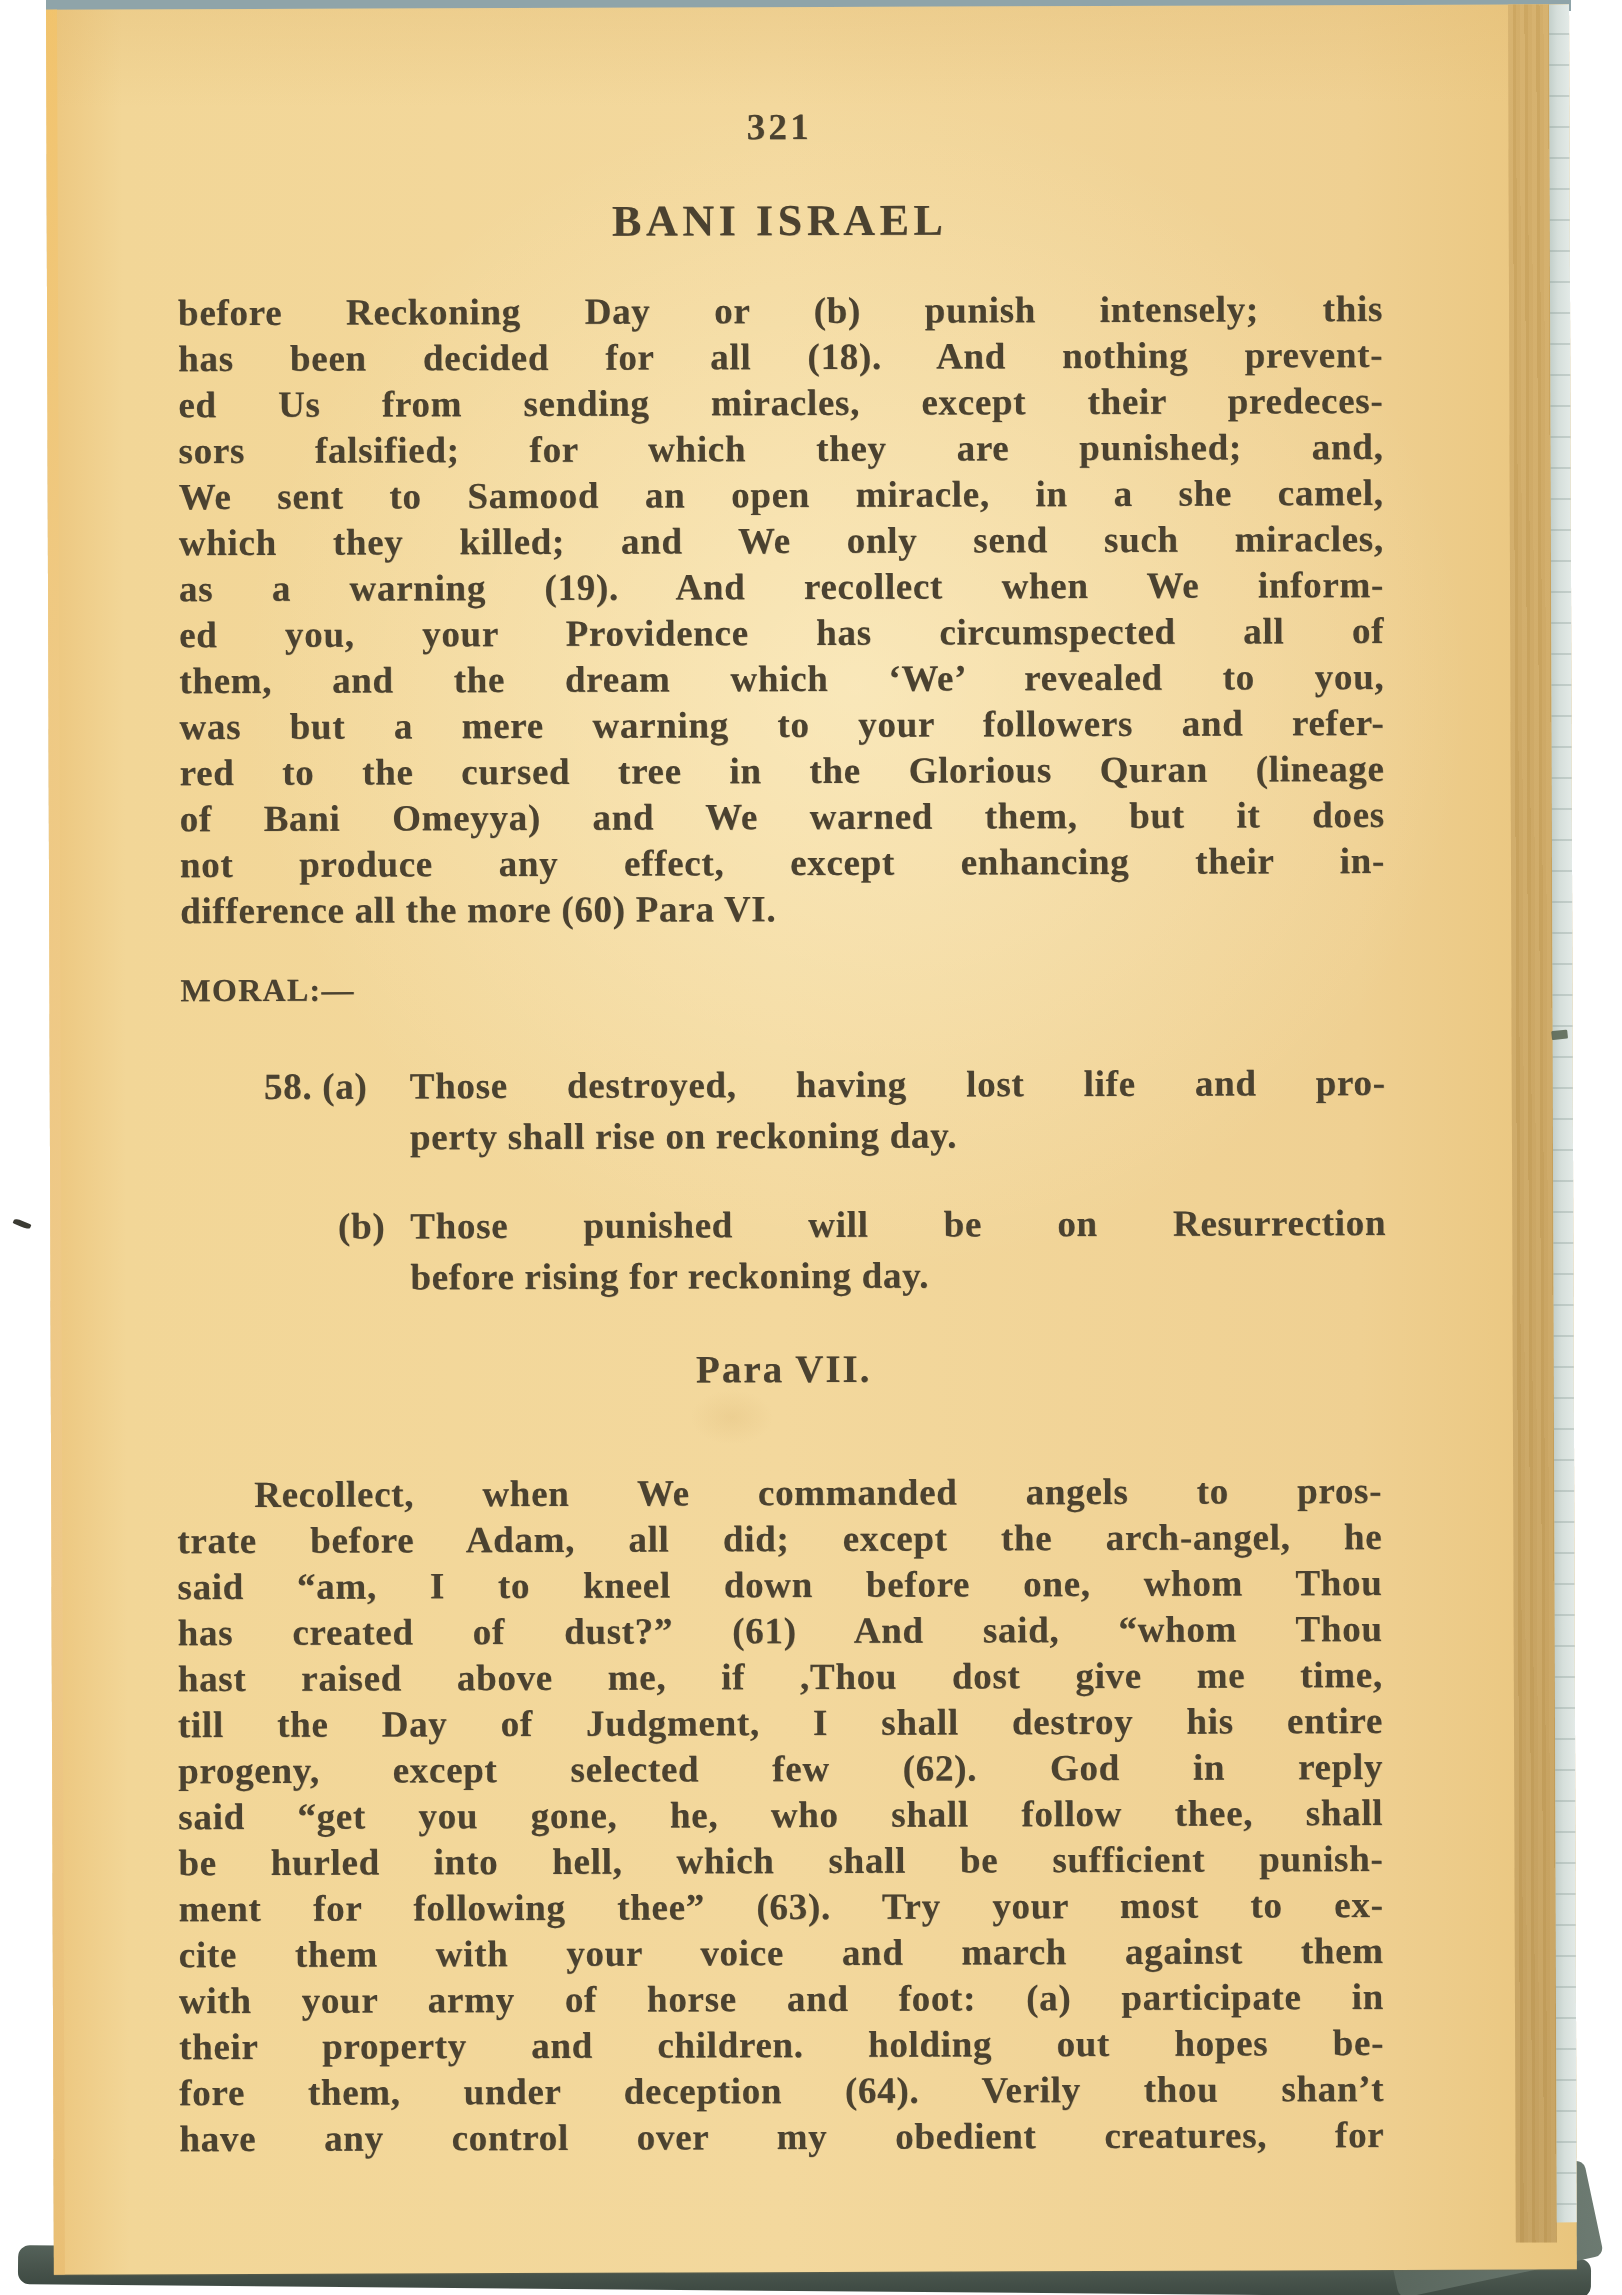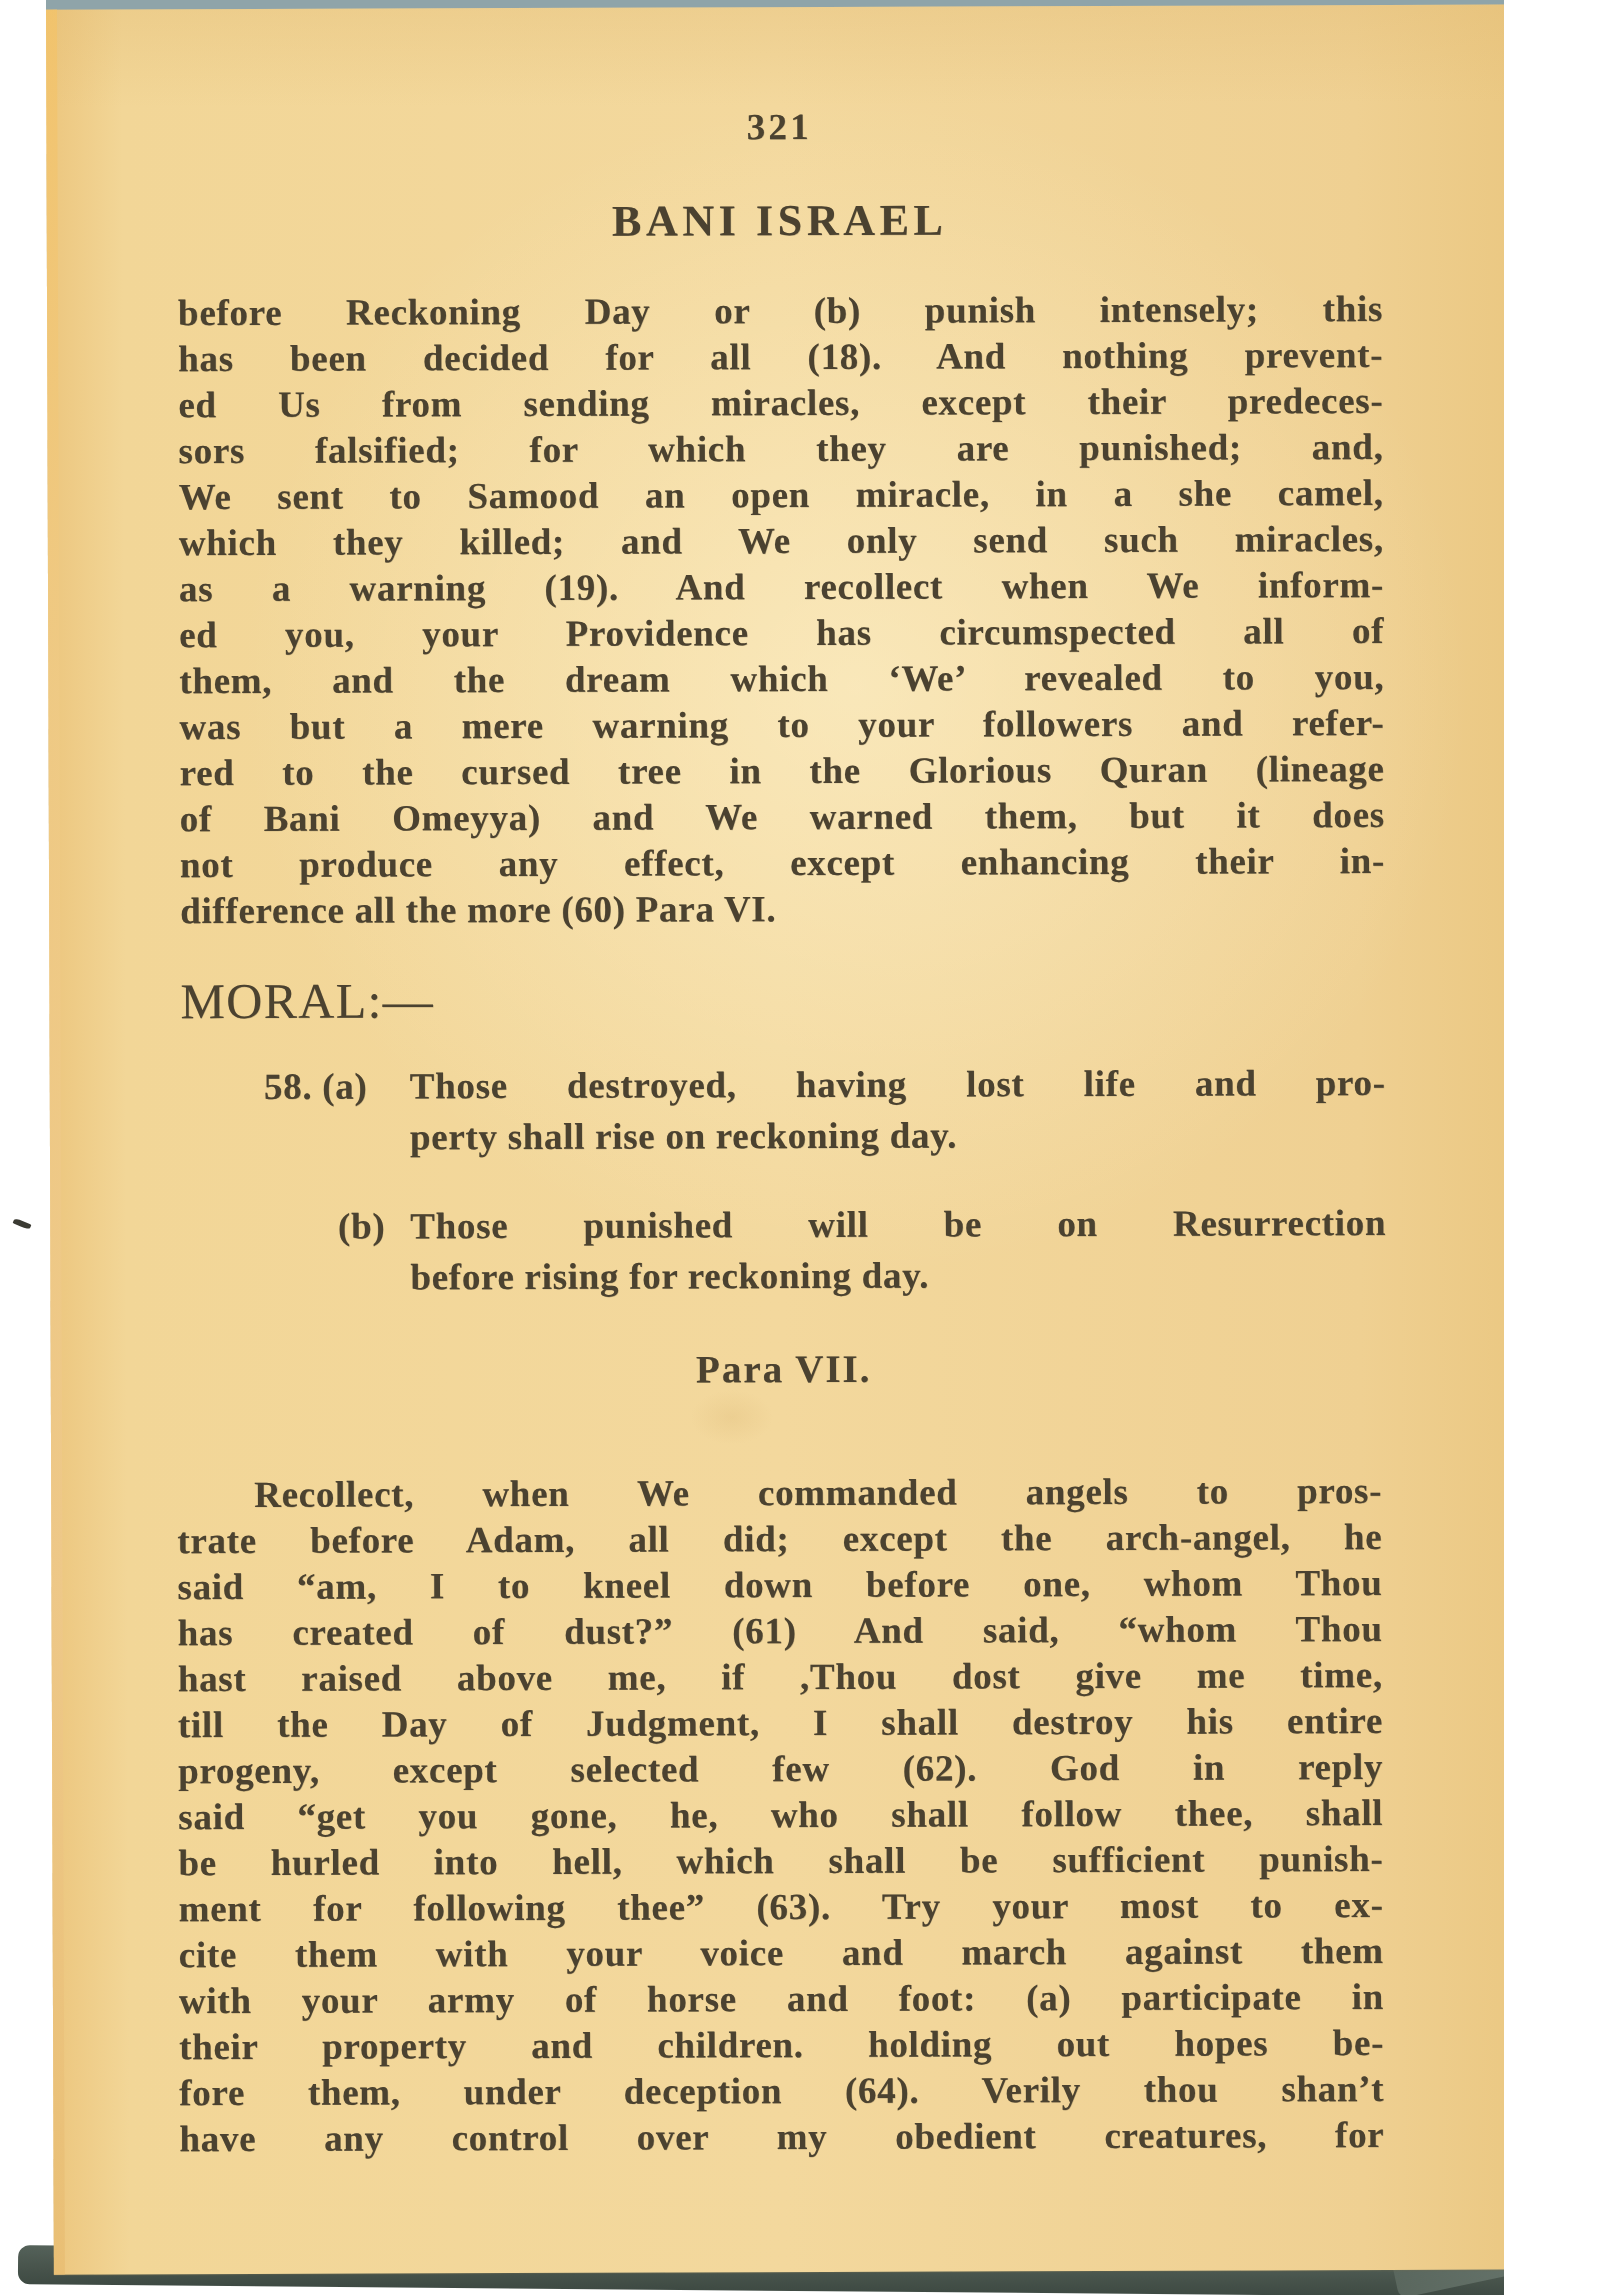--- a/index.html
+++ b/index.html
@@ -1,16 +1,16 @@
 <!DOCTYPE html>
 <html style="font-size:10.5px"><head>
 <meta charset="utf-8">
 <style>
   html,body{margin:0;padding:0;background:#ffffff;}
-  .canvas{position:relative;width:1504px;height:2295px;background:#ffffff;overflow:hidden;
+  .canvas{position:relative;width:1622px;height:2295px;background:#ffffff;overflow:hidden;
           font-family:"Liberation Serif","DejaVu Serif",serif;}
   .topbar{position:absolute;left:46px;top:0;width:1525px;height:10.5px;background:#8fa4a9;z-index:0;}
 
   
   .page{position:absolute;left:46px;top:6.5px;width:1523px;height:2265px;z-index:2;
         transform:rotate(-0.2deg);transform-origin:50% 0;
         background:
           radial-gradient(62% 40% at 53% 30%, rgba(255,245,210,0.55) 0%, rgba(246,222,160,0) 65%),
           radial-gradient(59px 39px at 681px 1410px, rgba(206,166,96,0.18), transparent 70%),
           linear-gradient(180deg, rgba(224,184,112,0.30) 0%, rgba(224,184,112,0) 98px),
@@ -45,21 +45,21 @@
   .pageno{position:absolute;left:0;top:98px;width:1466px;text-align:center;
         font-size:37px;font-weight:700;letter-spacing:3.3px;}
   .title{position:absolute;left:131px;top:188px;width:1204px;margin:0;text-align:center;
         font-size:44px;font-weight:700;letter-spacing:4.6px;}
   .para{position:absolute;left:131px;width:1205px;font-size:37px;font-weight:700;letter-spacing:0.7px;}
   .para1{top:281px;}
   .para2{top:1463px;left:126px;}
   .tline{height:46px;line-height:46px;white-space:nowrap;text-align:justify;text-align-last:justify;}
   .tline.noj{text-align:left;text-align-last:left;white-space:normal;}
   .para2 [data-repeat] > .tline:first-child{padding-left:77px;}
-  .moral-label{position:absolute;left:131px;top:963px;font-size:50px;font-weight:400;letter-spacing:1.3px;}
+  .moral-label{position:absolute;left:131px;top:963px;font-size:32px;font-weight:700;letter-spacing:1.3px;}
   .moral-item{position:absolute;left:131px;width:1205px;display:grid;grid-template-columns:229px 1fr;
         font-size:37px;font-weight:700;letter-spacing:0.7px;}
   .item-a{top:1052px;}
   .item-b{top:1192px;}
   .moral-item .num{padding-left:41px;line-height:51px;white-space:nowrap;text-align:center;}
   .item-b .num{padding-left:132px;}
   .moral-item .itext .tline{height:51px;line-height:51px;}
   .para7-heading{position:absolute;left:131px;top:1339px;width:1204px;text-align:center;
         font-size:39px;font-weight:700;letter-spacing:2px;}
 </style>

